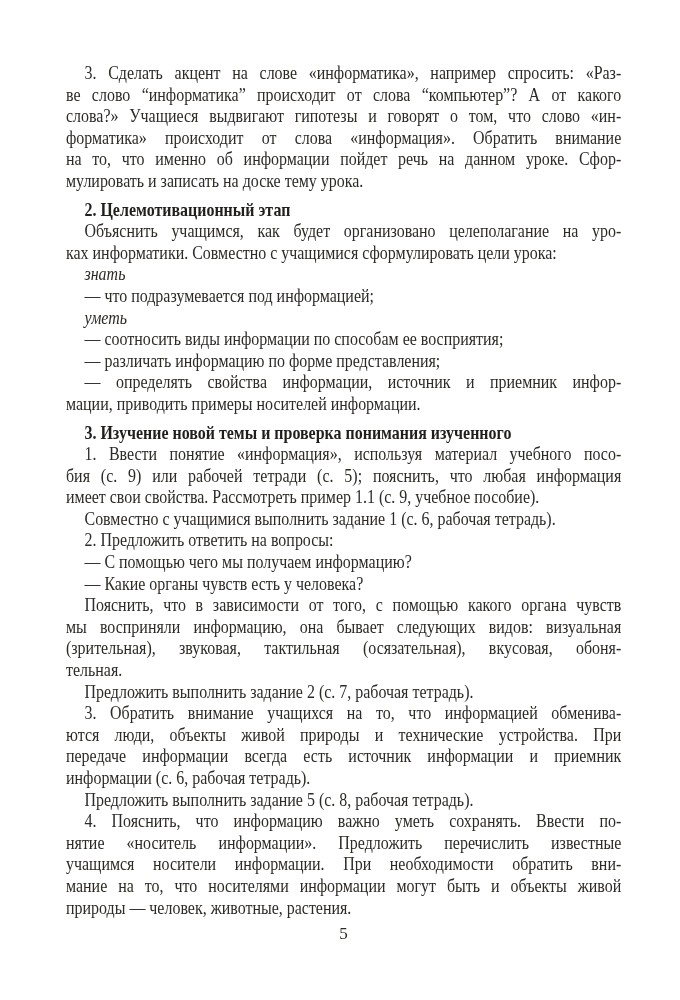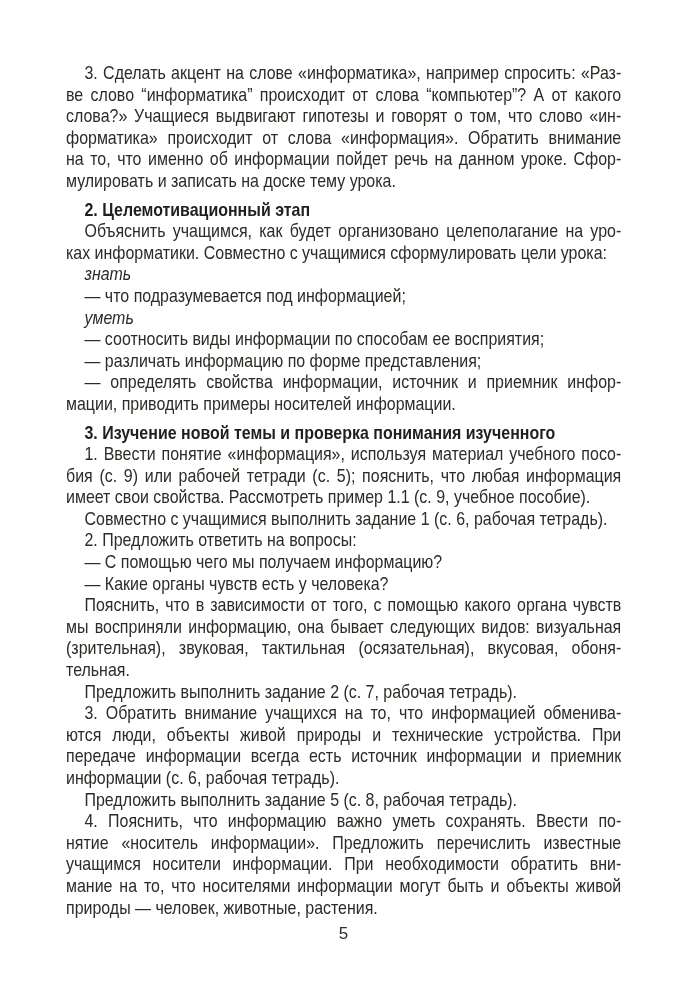--- a/index.html
+++ b/index.html
@@ -6,21 +6,21 @@
     margin: 0;
     padding: 0;
     background: #ffffff;
   }
   .page {
     position: relative;
     width: 680px;
     height: 1000px;
     background: #ffffff;
     overflow: hidden;
-    font-family: Liberation Sans, sans-serif;
+    font-family: Liberation Serif, serif;
     color: #2e2a26;
   }
   
   .textblock {
     position: absolute;
     left: 66px;
     top: 62px;
     width: 661px;               
     transform: scaleX(0.84);
     transform-origin: 0 0;

